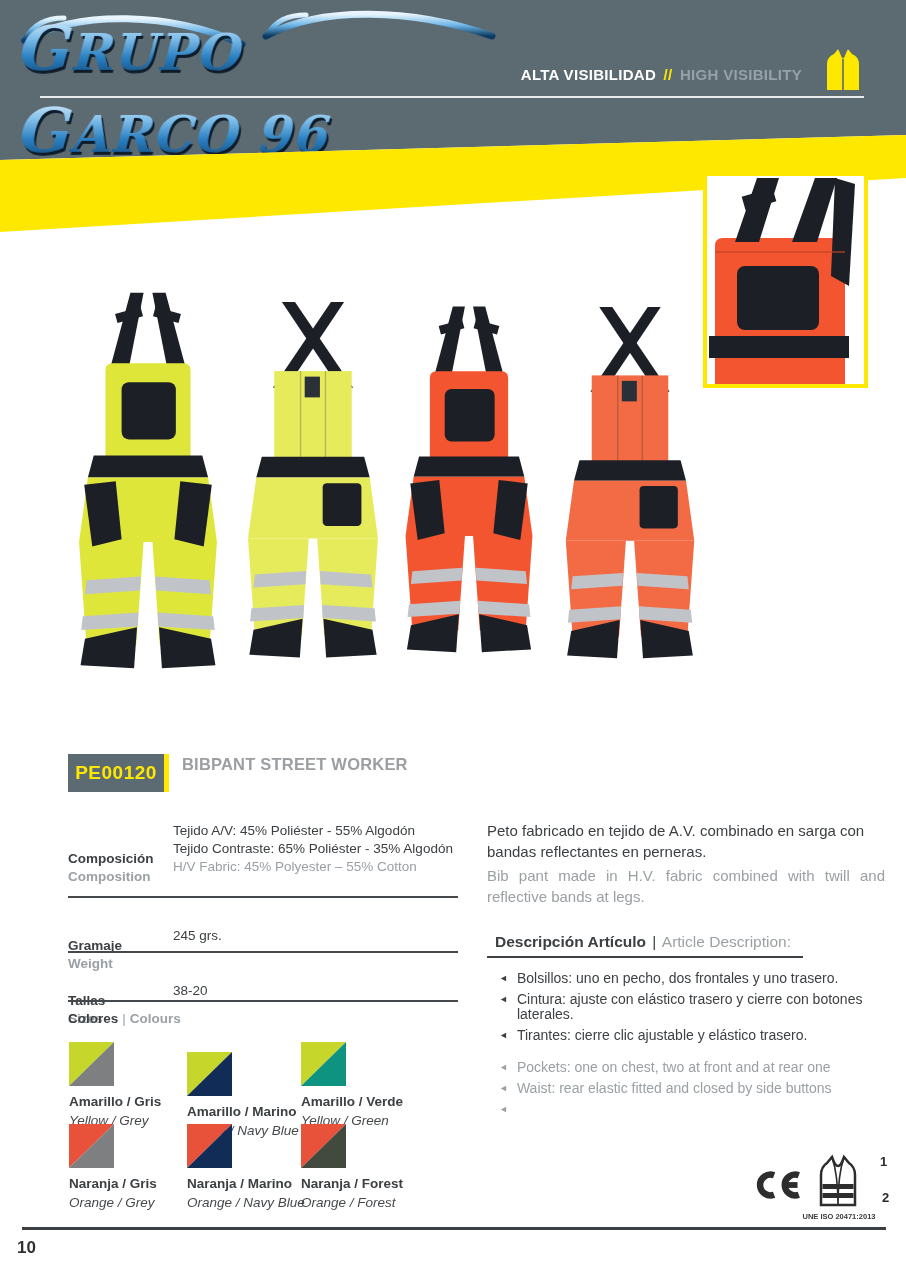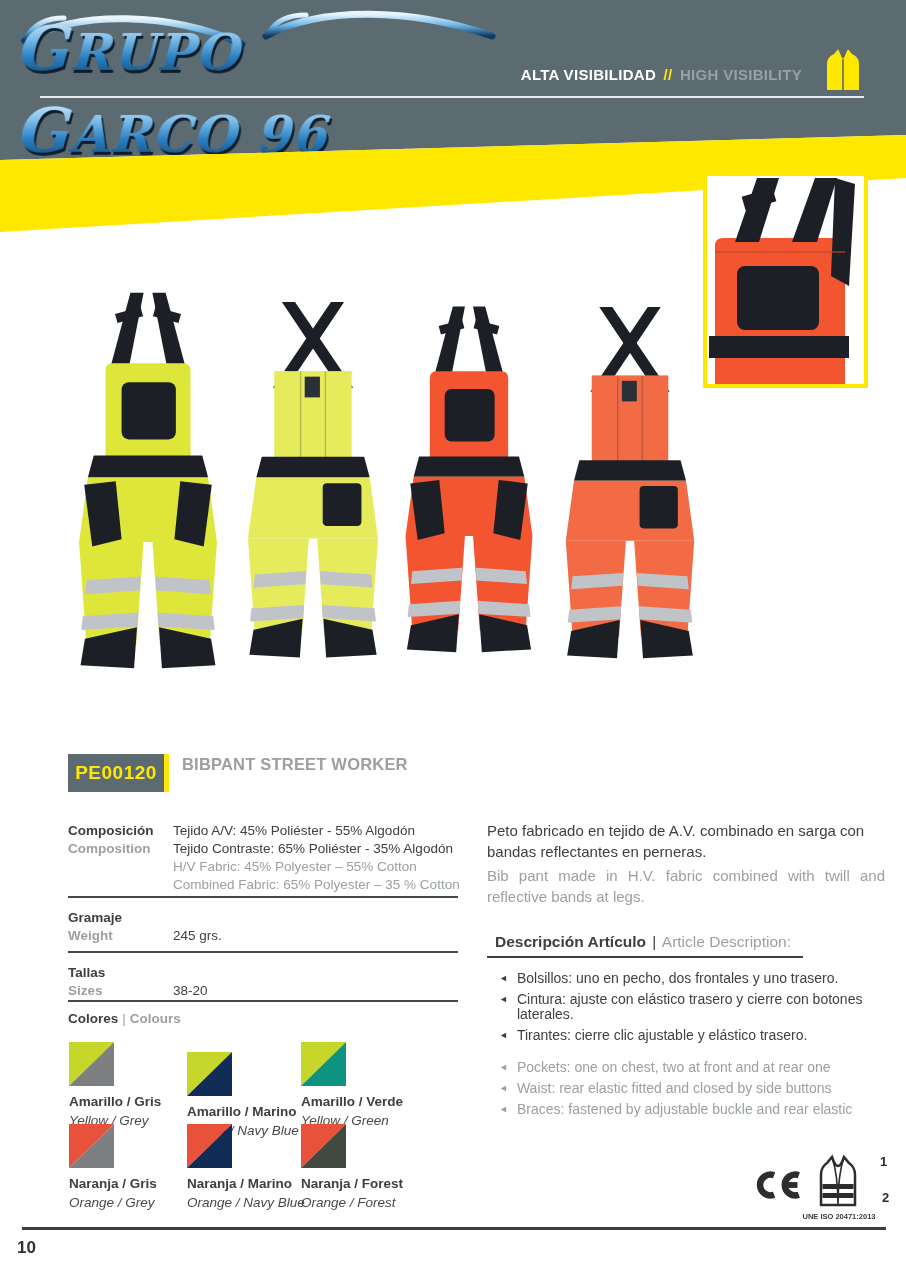--- a/index.html
+++ b/index.html
@@ -54,21 +54,21 @@
     position:absolute; left:0; top:2px; width:96px; height:38px;
     background:var(--slate,#5c6a72); border-right:5px solid var(--accent_yellow,#ffe800);
     display:flex; align-items:center; justify-content:center;
     color:var(--accent_yellow,#ffe800); font-size:19px; font-weight:bold; letter-spacing:.5px;
   }
   .titles { position:absolute; left:114px; top:0; white-space:nowrap; }
   .title-es { font-size:18.5px; font-weight:bold; color:#3a3d3f; letter-spacing:.2px; }
   .title-en { font-size:16.5px; font-weight:bold; color:#9b9fa2; letter-spacing:.2px; margin-top:3px; }
   
   .specs { position:absolute; left:68px; top:822px; width:392px; font-size:13.5px; line-height:18px; }
-  .spec-label { position:absolute; left:0; width:102px; font-weight:bold; }
+  .spec-label { position:absolute; left:0; width:102px; font-weight:bold;margin-top:28px; }
   .spec-label .es { color:#3c4043; }
   .spec-label .en { color:#9aa0a4; }
   .spec-value { position:absolute; left:105px; width:287px; }
   .v-dark { color:#3c4043; }
   .v-gray { color:#9aa0a4; }
   .rule { position:absolute; left:0; width:390px; border-top:2px solid #45494b; }
   .colores-line { position:absolute; left:0; top:188px; font-weight:bold; }
   .colores-line .sep { color:#9aa0a4; font-weight:normal; padding:0 4px; }
   .colores-line .en { color:#9aa0a4; }
   .swatch-item { position:absolute; width:116px; }
@@ -242,21 +242,20 @@
 
   <div class="specs">
     <div class="spec-label" style="top:0">
       <div class="es">Composición</div>
       <div class="en">Composition</div>
     </div>
     <div class="spec-value" style="top:0">
       <div class="v-dark">Tejido A/V:  45% Poliéster - 55% Algodón</div>
       <div class="v-dark">Tejido Contraste: 65% Poliéster - 35% Algodón</div>
       <div class="v-gray">H/V Fabric: 45% Polyester – 55% Cotton</div>
-      <div class="v-gray">Combined Fabric: 65% Polyester – 35 % Cotton</div>
     </div>
     <div class="rule" style="top:74px"></div>
 
     <div class="spec-label" style="top:87px">
       <div class="es">Gramaje</div>
       <div class="en">Weight</div>
     </div>
     <div class="spec-value v-dark" style="top:105px">245 grs.</div>
     <div class="rule" style="top:129px"></div>
 
@@ -347,21 +346,20 @@
       <li>
           <span class="glyph">◄</span>
           <span>Pockets: one on chest, two at front and at rear one</span>
         </li>
       <li>
           <span class="glyph">◄</span>
           <span>Waist: rear elastic fitted and closed by side buttons</span>
         </li>
       <li>
           <span class="glyph">◄</span>
-          <span>Braces: fastened by adjustable buckle and rear elastic</span>
         </li>
     </ul>
   </div>
 
   <div class="certs">
     <svg class="ce-svg" viewBox="0 0 80 42">
       <path d="M34 6 A16 16 0 1 0 34 36" fill="none" stroke="#2d2d2d" stroke-width="10"></path>
       <path d="M72 6 A16 16 0 1 0 72 36" fill="none" stroke="#2d2d2d" stroke-width="10"></path>
       <path d="M50 21 H70" stroke="#2d2d2d" stroke-width="9"></path>
     </svg>

